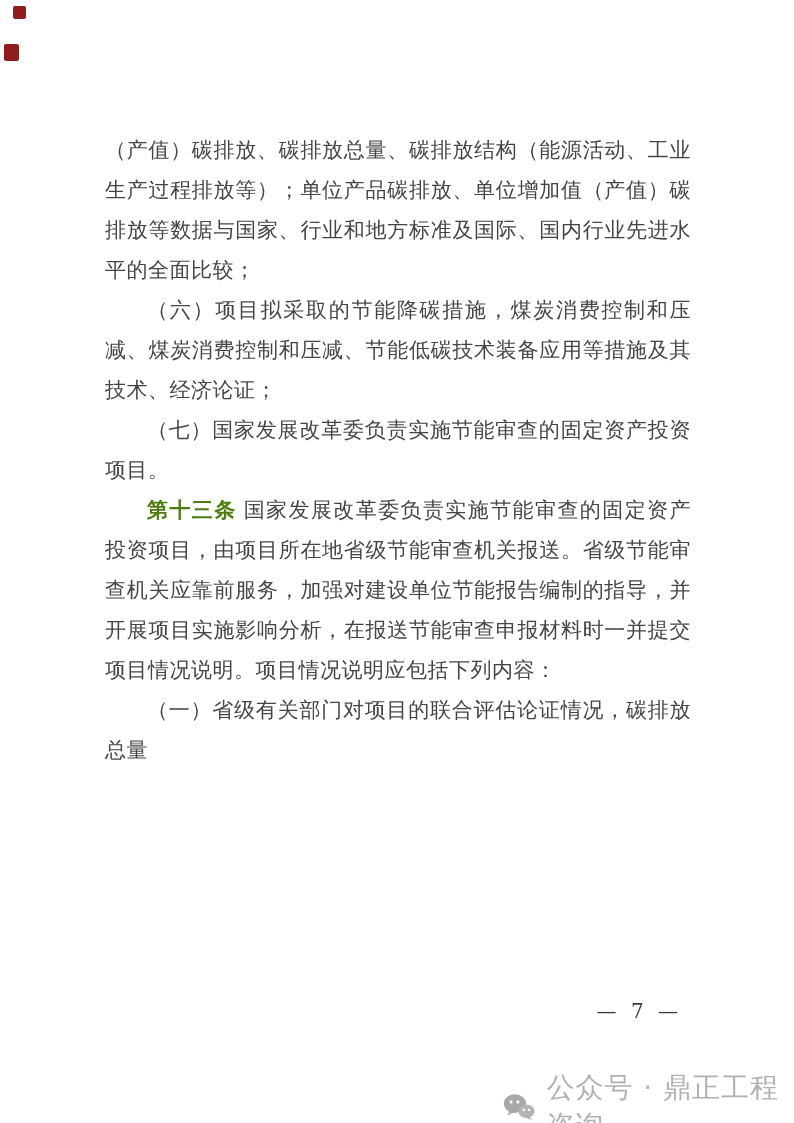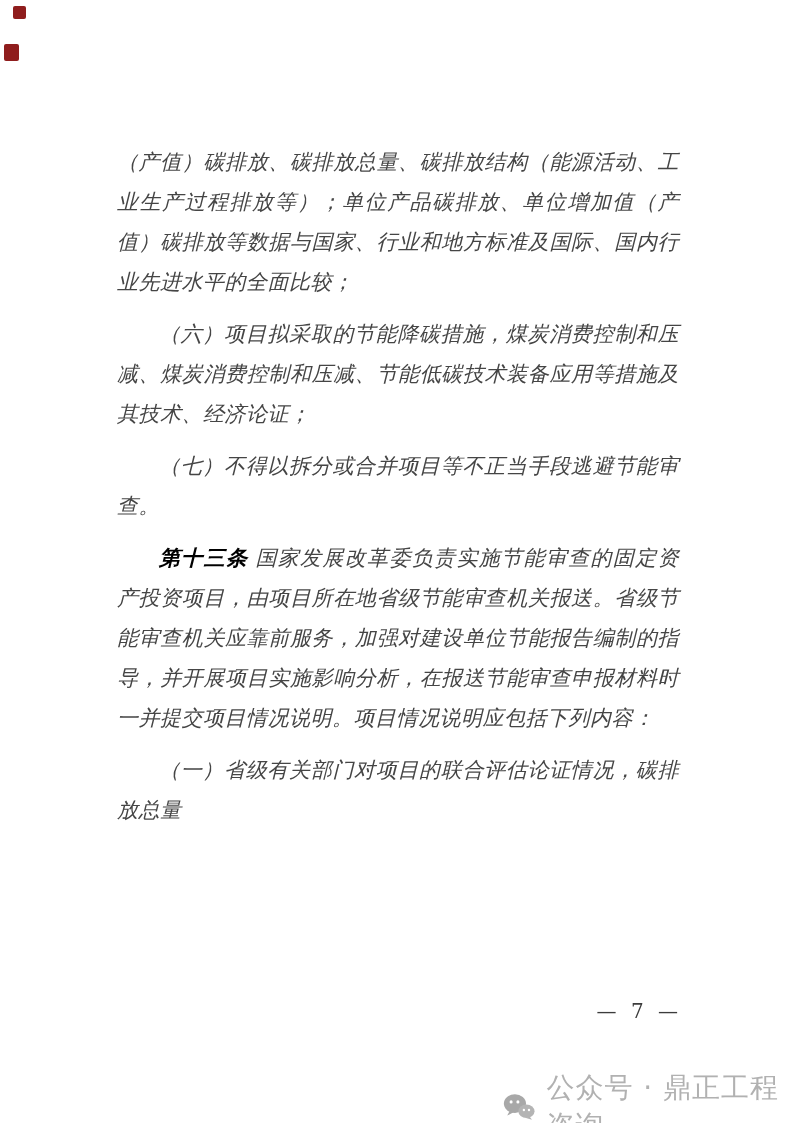--- a/index.html
+++ b/index.html
@@ -17,23 +17,23 @@
   .stamp-2{left:4px;top:44px;width:15px;height:17px;background:#8f1d1d;}
 
   .content{
     position:absolute;
     left:105px;top:130px;width:586px;
     font-size:21px;line-height:40px;
     color:#454545;
     text-align:justify;
     letter-spacing:0.5px;
   }
-  .para{margin:12px;text-indent:2em;font-style:italic;}
+  .para{margin:0;text-indent:2em;}
   .para.no-indent{text-indent:0;}
-  .article-label{font-weight:bold;color:#000000;margin-right:7px;}
+  .article-label{font-weight:bold;color:#4d7c0f;margin-right:7px;}
 
   .page-number{
     position:absolute;
     top:999px;right:112px;
     font-size:20px;
     color:#3c3c3c;
     letter-spacing:4px;
     font-family:"DejaVu Serif","Liberation Serif",serif;
   }
 
@@ -52,21 +52,21 @@
 <body>
 
 <div class="page">
 
   <div class="stamp stamp-1"></div>
   <div class="stamp stamp-2"></div>
 
   <div class="content">
     <p class="para no-indent">（产值）碳排放、碳排放总量、碳排放结构（能源活动、工业生产过程排放等）；单位产品碳排放、单位增加值（产值）碳排放等数据与国家、行业和地方标准及国际、国内行业先进水平的全面比较；</p>
     <p class="para">（六）项目拟采取的节能降碳措施，煤炭消费控制和压减、煤炭消费控制和压减、节能低碳技术装备应用等措施及其技术、经济论证；</p>
-    <p class="para">（七）不得以拆分或合并项目等不正当手段逃避节能审查。</p>
+    <p class="para">（七）国家发展改革委负责实施节能审查的固定资产投资项目。</p>
     <p class="para"><span class="article-label">第十三条</span><span>国家发展改革委负责实施节能审查的固定资产投资项目，由项目所在地省级节能审查机关报送。省级节能审查机关应靠前服务，加强对建设单位节能报告编制的指导，并开展项目实施影响分析，在报送节能审查申报材料时一并提交项目情况说明。项目情况说明应包括下列内容：</span></p>
     <p class="para">（一）省级有关部门对项目的联合评估论证情况，碳排放总量</p>
   </div>
 
   <div class="page-number">— 7 —</div>
 
   <div class="footer">
     <svg class="wx-icon" viewBox="0 0 38 32" xmlns="http://www.w3.org/2000/svg">
       <ellipse cx="14" cy="12" rx="13" ry="11" fill="#a8a8a8"></ellipse>
       <path d="M8 20 L5 26 L13 22 Z" fill="#a8a8a8"></path>

